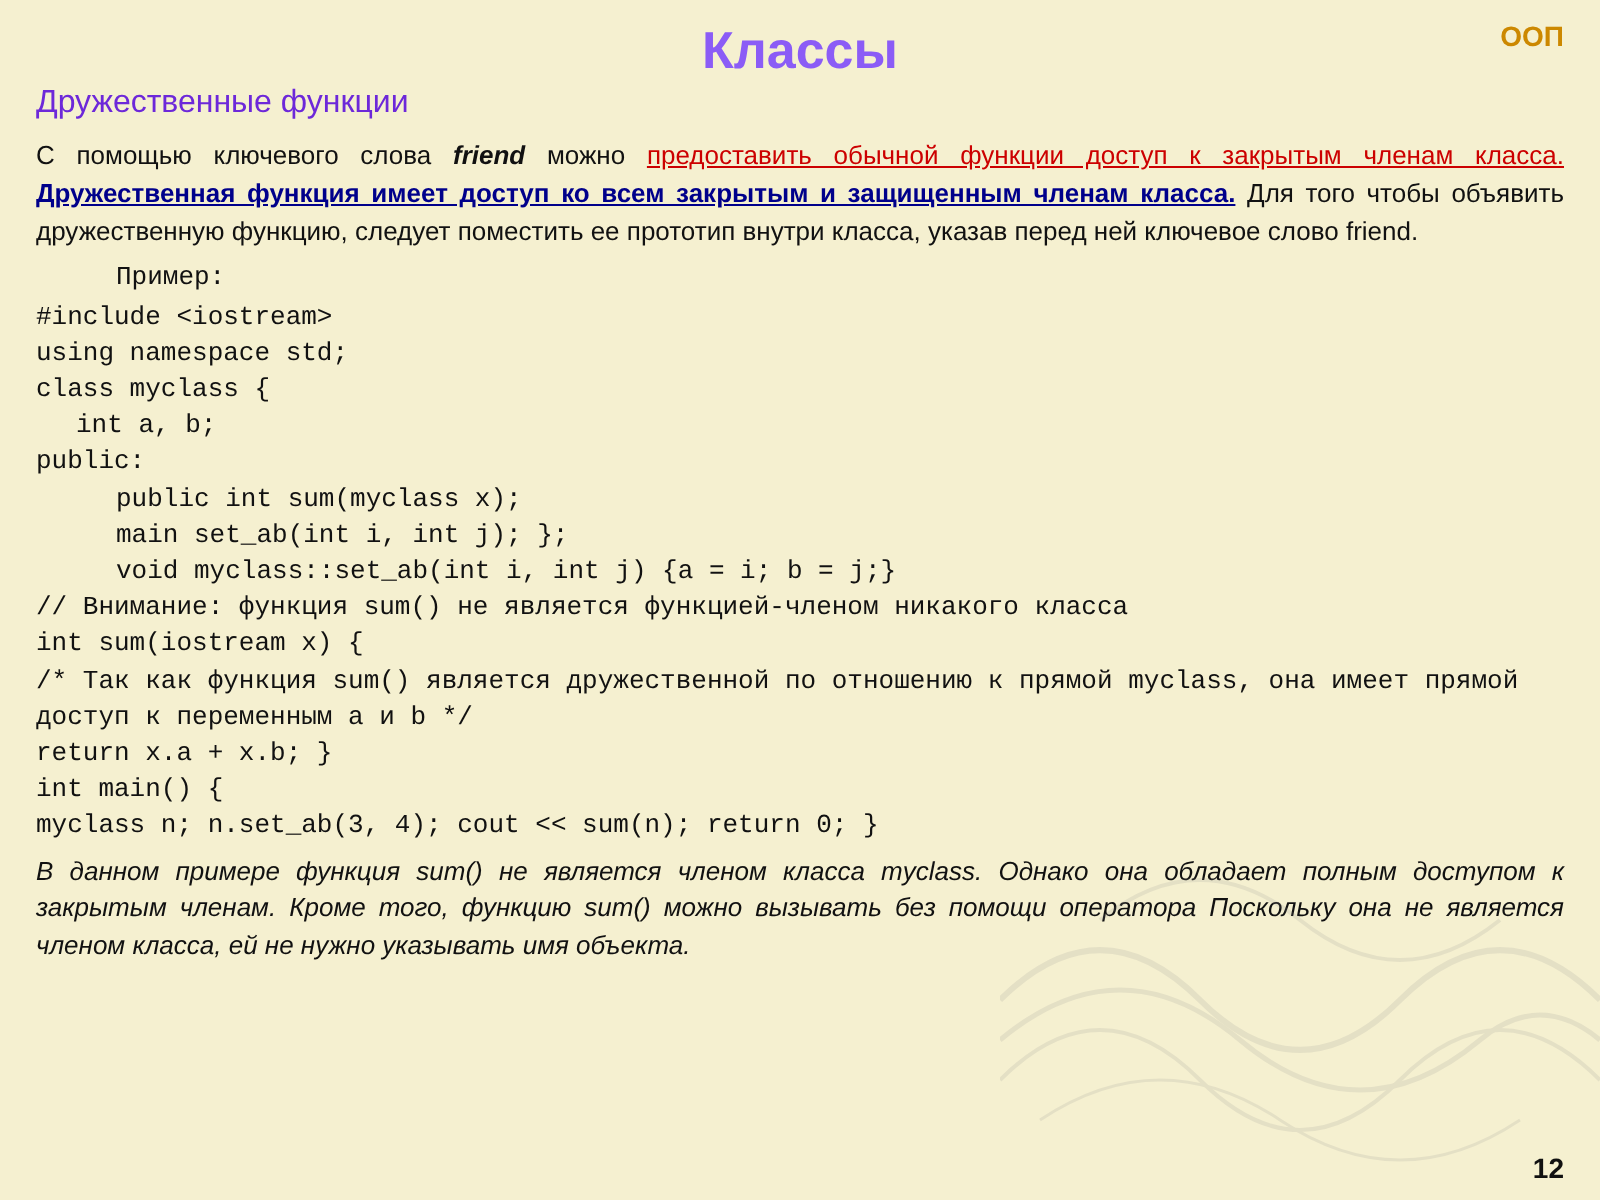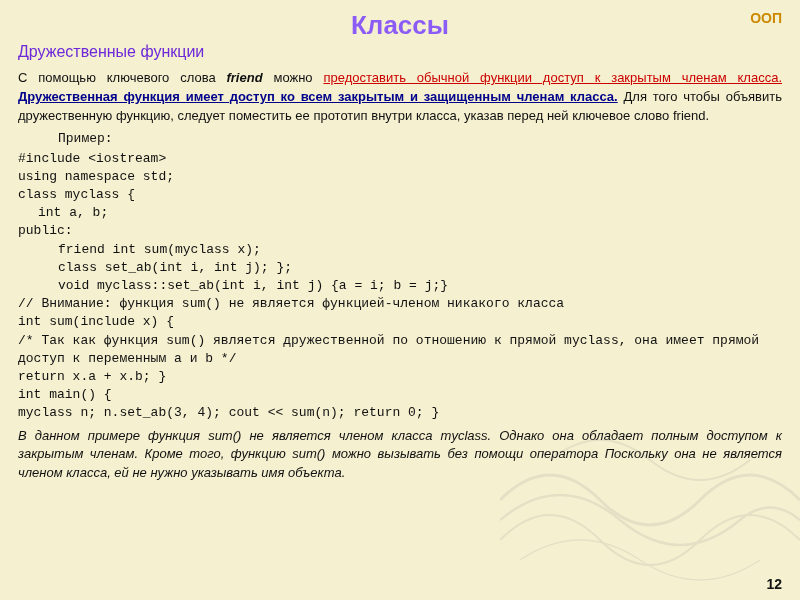--- a/index.html
+++ b/index.html
@@ -112,25 +112,25 @@
   <div class="code-block" style="margin-top:4px;">
     <span class="indent2 bold">Пример:</span>
   </div>
 
   <div class="code-block">
     <div>#include &lt;iostream&gt;</div>
     <div>using namespace std;</div>
     <div>class myclass  {</div>
     <div class="indent1">    int a, b;</div>
     <div> public:</div>
-    <div class="indent2">    friend int sum(myclass x);</div>
-    <div class="indent2">    class set_ab(int i,  int j);   };</div>
+    <div class="indent2">    public int sum(myclass x);</div>
+    <div class="indent2">    main set_ab(int i,  int j);   };</div>
     <div class="indent2">    void myclass::set_ab(int i,   int j) {a = i; b = j;}</div>
     <div>// Внимание: функция sum()  не является функцией-членом никакого класса</div>
-    <div> int sum(include x) {</div>
+    <div> int sum(iostream x) {</div>
     <div>/* Так как функция sum()   является дружественной по отношению к прямой myclass, она имеет прямой доступ к переменным а и b */</div>
     <div>return x.a + x.b;      }</div>
     <div>int main() {</div>
     <div>myclass n; n.set_ab(3, 4); cout &lt;&lt; sum(n); return 0;  }</div>
   </div>
 
   <div class="content" style="margin-top:4px;font-style:italic;">
     <p>В данном примере функция sum() не является членом класса myclass. Однако она обладает полным доступом к закрытым членам. Кроме того, функцию sum() можно вызывать без помощи оператора Поскольку она не является членом класса, ей не нужно указывать имя объекта.</p>
   </div>
 

